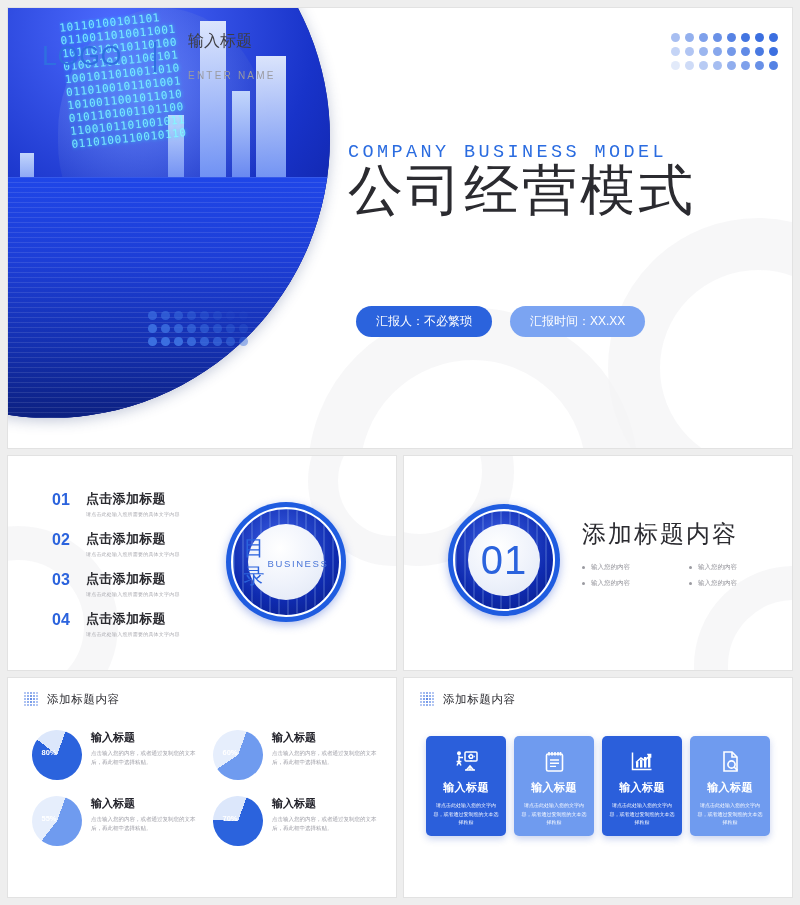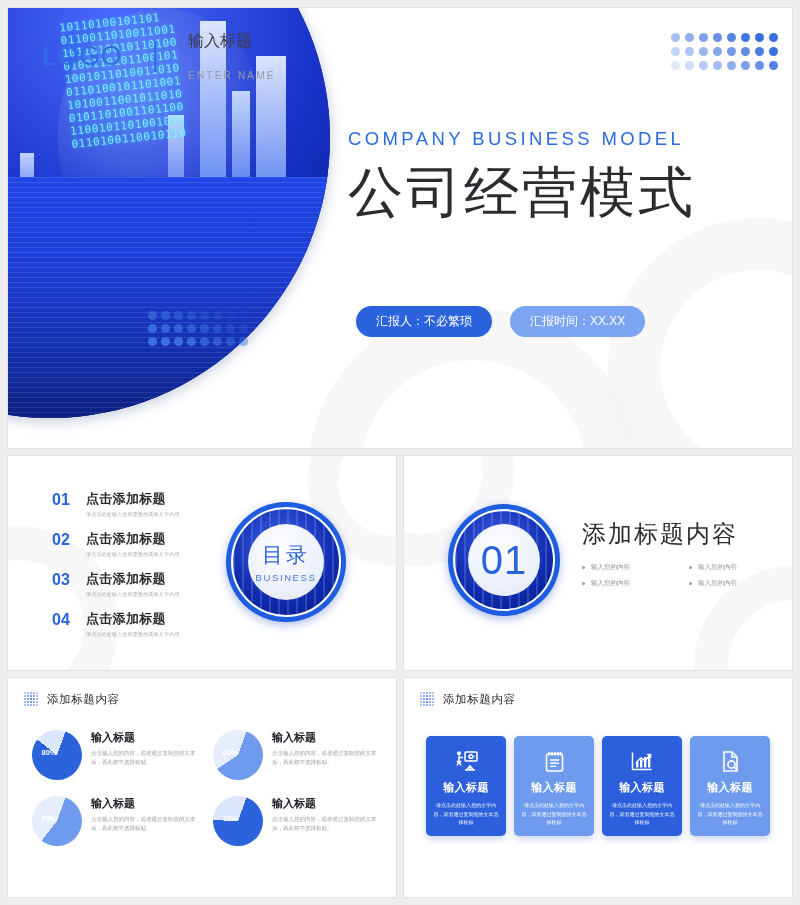--- a/index.html
+++ b/index.html
@@ -72,25 +72,25 @@
   .logo-bar { width: 2px; height: 30px; background: #2f6fe0; }
   .name-cn { font-size: 16px; color: #3e3e42; line-height: 18px; }
   .name-en { font-size: 10px; color: #9a9aa0; letter-spacing: 2.2px; margin-top: 20px; }
 
   .dots { position: absolute; display: grid; }
   #dots-tr { left: 663px; top: 25px; grid-template-columns: repeat(8, 14px); grid-auto-rows: 14px; }
   #dots-ml { left: 140px; top: 303px; grid-template-columns: repeat(8, 13px); grid-auto-rows: 13px; }
   .dot { width: 9px; height: 9px; border-radius: 50%; background: #3b6fe0; }
   #dots-ml .dot { width: 8.5px; height: 8.5px; }
 
-  .title-block { position: absolute; left: 340px; top: 120px; width: 410px; }
+  .title-block { position: absolute; left: 340px; top: 134px; width: 410px; font-family: Liberation Mono, monospace; }
   .eyebrow { font-size: 18.5px; letter-spacing: 3.4px; color: #2b6ce0; font-weight: 500; }
   .maintitle {
     font-size: 55px; color: #2b2b30; letter-spacing: 3px; line-height: 1.18;
-    margin-top: 10px; font-weight: 400;
+    font-weight: 400;
   }
   .subtext { margin-top: 16px; font-size: 10.5px; line-height: 19px; color: #8e8e95; }
 
   .badges { position: absolute; left: 348px; top: 298px; display: flex; gap: 18px; }
   .badge {
     padding: 7px 20px; border-radius: 16px; font-size: 12px; color: #ffffff; white-space: nowrap;
   }
   .badge.dark { background: #2b63dd; }
   .badge.light { background: #7ba4f2; }
 
@@ -115,21 +115,21 @@
     content:""; position:absolute; inset:0;
     background:
       linear-gradient(90deg, rgba(150,200,255,.45) 0 1px, transparent 1px 100%) 35% 0/100% 100% no-repeat,
       linear-gradient(180deg, rgba(150,200,255,.4) 0 1px, transparent 1px 100%) 0 40%/100% 100% no-repeat,
       repeating-linear-gradient(90deg, rgba(190,225,255,.18) 0 2px, transparent 2px 9px);
   }
   .ring-band { position: absolute; border-radius: 50%; border: 2px solid #ffffff; }
   .ring-inner {
     position: absolute; border-radius: 50%;
     background: radial-gradient(circle at 42% 32%, #ffffff 0%, #eef2fb 55%, #dfe6f4 100%);
-    display: flex; flex-direction: column; align-items: center; justify-content: center;
+    display: flex; align-items: center; justify-content: center;
   }
   .ring-cn { font-size: 21px; color: #2b63dd; letter-spacing: 3px; font-weight: 500; }
   .ring-en { font-size: 9.5px; color: #4b76d8; letter-spacing: 1.6px; margin-top: 3px; }
 
   
   #slide-sec { left: 404px; top: 456px; width: 388px; height: 214px; }
   .sec-num { font-size: 40px; color: #2b63dd; font-weight: 400; letter-spacing: 1px; }
   .sec-right { position: absolute; left: 178px; top: 62px; width: 200px; }
   .sec-title { font-size: 24px; color: #2b2b30; letter-spacing: 2px; }
   .sec-bullets { display: grid; grid-template-columns: 1fr 1fr; gap: 7px 14px; margin-top: 13px; }

